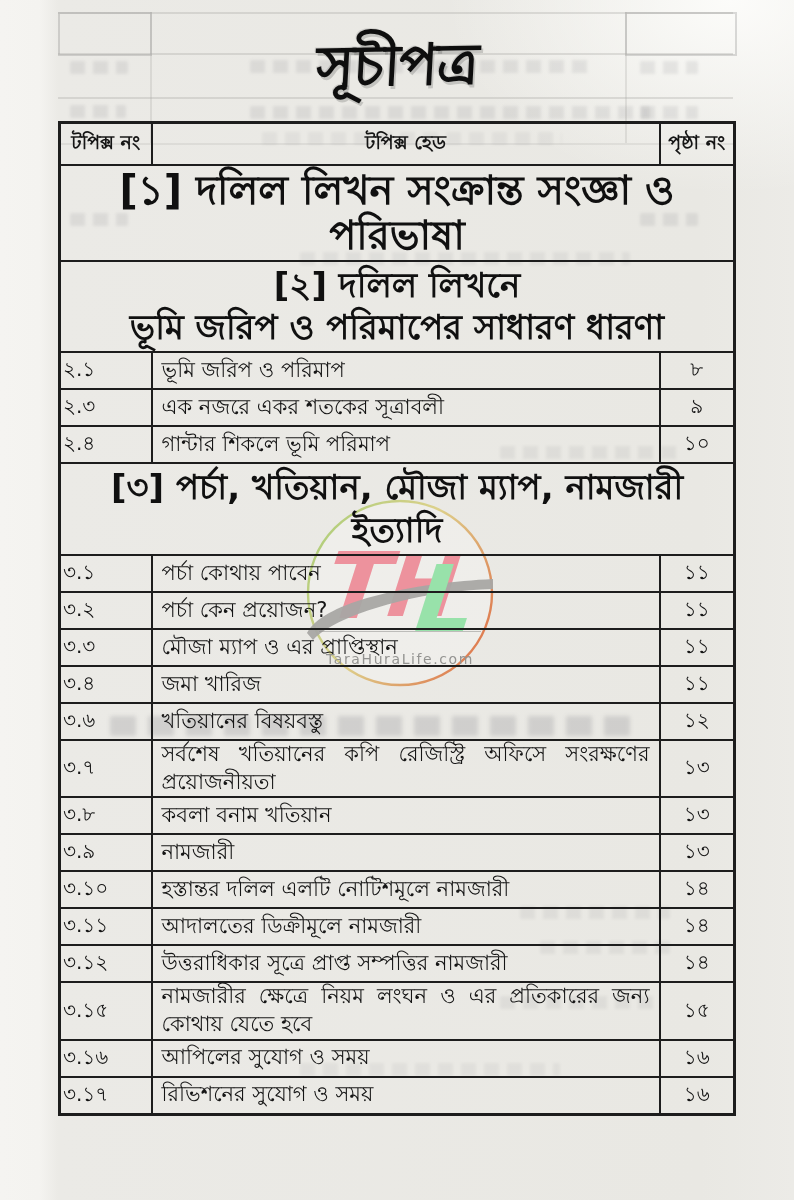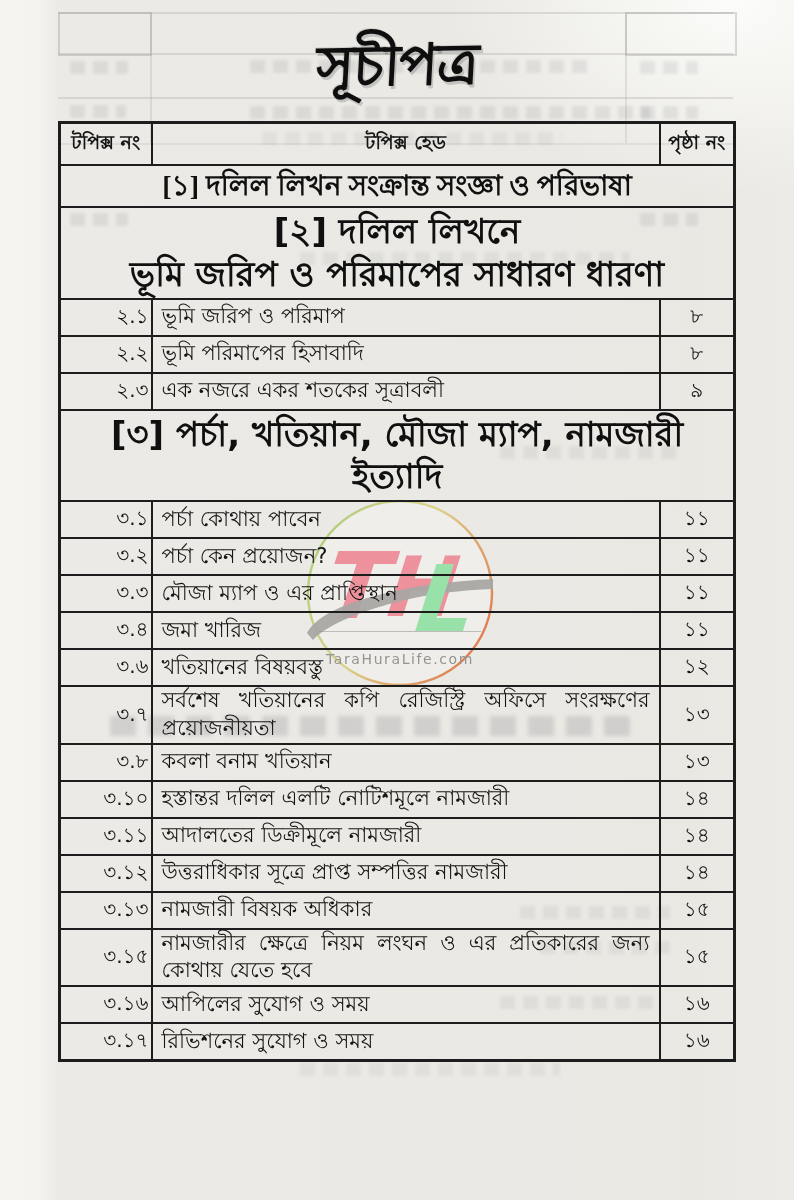--- a/index.html
+++ b/index.html
@@ -20,25 +20,25 @@
   }
   
   .toc{
     position:absolute;left:58px;top:121px;width:675px;z-index:3;
     border-collapse:collapse;table-layout:fixed;background:transparent;
     border:3px solid #1d1d1d;
   }
   .toc th,.toc td{border:2px solid #1d1d1d;vertical-align:middle;}
   .col-no{width:92px}.col-head{width:508px}.col-page{width:75px}
   .toc th{height:38px;font-size:19px;font-weight:bold;text-align:center;padding:1px 2px;}
-  .c-no{height:33px;text-align:right;font-size:20px;padding:1px 2px;}
+  .c-no{height:33px;text-align:left;font-size:20px;padding:1px 2px;}
   .c-head{font-size:21px;text-align:justify;padding:0 9px;line-height:1.32;}
   .c-page{text-align:center;font-size:20px;padding:1px 2px;}
   .sec-cell{text-align:center;font-weight:bold;white-space:pre-line;color:#101010;padding:2px 2px;}
-  .sec-compact .sec-cell{font-size:28px;height:36px;line-height:1.12;font-family:Liberation Serif, serif;}
+  .sec-compact .sec-cell{font-size:40px;height:36px;line-height:1.12;}
   .sec-large  .sec-cell{font-size:34px;height:54px;line-height:1.26;}
   
   .watermark{position:absolute;left:303px;top:497px;width:194px;height:194px;z-index:2;opacity:.92;}
   .wm-ring,.wm-swoosh{position:absolute;left:0;top:0;width:194px;height:194px;}
   .wm-swoosh{z-index:2;}
   .lt{position:absolute;font-weight:bold;font-style:italic;line-height:1;}
   .lt-t{left:24px;top:44px;font-size:92px;color:#ee8b97;transform:skewX(-7deg);z-index:1;}
   .lt-h{left:86px;top:49px;font-size:83px;color:#ee8b97;transform:skewX(-7deg);z-index:1;}
   .lt-l{left:114px;top:57px;font-size:92px;color:#92e2a6;transform:skewX(-7deg);z-index:3;}
   .wm-site{
@@ -133,32 +133,32 @@
     <td colspan="3" class="sec-cell">[২] দলিল লিখনে
 ভূমি জরিপ ও পরিমাপের সাধারণ ধারণা</td>
   </tr>
 
   <tr class="item-row">
     <td class="c-no">২.১</td>
     <td class="c-head">ভূমি জরিপ ও পরিমাপ</td>
     <td class="c-page">৮</td>
   </tr>
 
-  <tr class="item-row">
-    <td class="c-no">২.২</td>
-    <td class="c-head">ভূমি পরিমাপের হিসাবাদি</td>
-    <td class="c-page">৮</td>
-  </tr>
 
   <tr class="item-row">
     <td class="c-no">২.৩</td>
     <td class="c-head">এক নজরে একর শতকের সূত্রাবলী</td>
     <td class="c-page">৯</td>
   </tr>
 
+  <tr class="item-row">
+    <td class="c-no">২.৪</td>
+    <td class="c-head">গান্টার শিকলে ভূমি পরিমাপ</td>
+    <td class="c-page">১০</td>
+  </tr>
 
   <tr class="section-row sec-large">
     <td colspan="3" class="sec-cell">[৩] পর্চা, খতিয়ান, মৌজা ম্যাপ, নামজারী ইত্যাদি</td>
   </tr>
 
   <tr class="item-row">
     <td class="c-no">৩.১</td>
     <td class="c-head">পর্চা কোথায় পাবেন</td>
     <td class="c-page">১১</td>
   </tr>
@@ -193,44 +193,44 @@
     <td class="c-head">সর্বশেষ খতিয়ানের কপি রেজিস্ট্রি অফিসে সংরক্ষণের প্রয়োজনীয়তা</td>
     <td class="c-page">১৩</td>
   </tr>
 
   <tr class="item-row">
     <td class="c-no">৩.৮</td>
     <td class="c-head">কবলা বনাম খতিয়ান</td>
     <td class="c-page">১৩</td>
   </tr>
 
+  <tr class="item-row">
+    <td class="c-no">৩.৯</td>
+    <td class="c-head">নামজারী</td>
+    <td class="c-page">১৩</td>
+  </tr>
 
   <tr class="item-row">
     <td class="c-no">৩.১০</td>
     <td class="c-head">হস্তান্তর দলিল এলটি নোটিশমূলে নামজারী</td>
     <td class="c-page">১৪</td>
   </tr>
 
   <tr class="item-row">
     <td class="c-no">৩.১১</td>
     <td class="c-head">আদালতের ডিক্রীমূলে নামজারী</td>
     <td class="c-page">১৪</td>
   </tr>
 
   <tr class="item-row">
     <td class="c-no">৩.১২</td>
     <td class="c-head">উত্তরাধিকার সূত্রে প্রাপ্ত সম্পত্তির নামজারী</td>
     <td class="c-page">১৪</td>
   </tr>
 
-  <tr class="item-row">
-    <td class="c-no">৩.১৩</td>
-    <td class="c-head">নামজারী বিষয়ক অধিকার</td>
-    <td class="c-page">১৫</td>
-  </tr>
 
 
   <tr class="item-row">
     <td class="c-no">৩.১৫</td>
     <td class="c-head">নামজারীর ক্ষেত্রে নিয়ম লংঘন ও এর প্রতিকারের জন্য কোথায় যেতে হবে</td>
     <td class="c-page">১৫</td>
   </tr>
 
   <tr class="item-row">
     <td class="c-no">৩.১৬</td>

